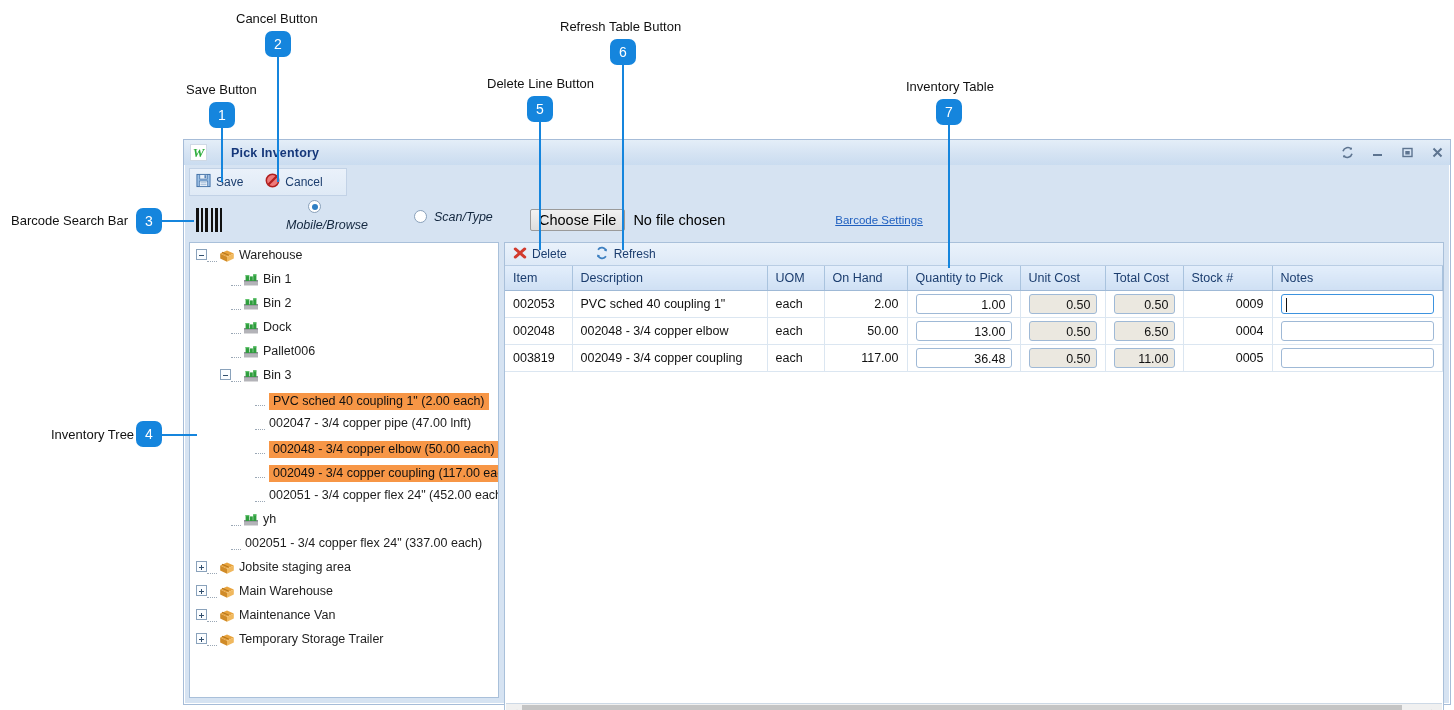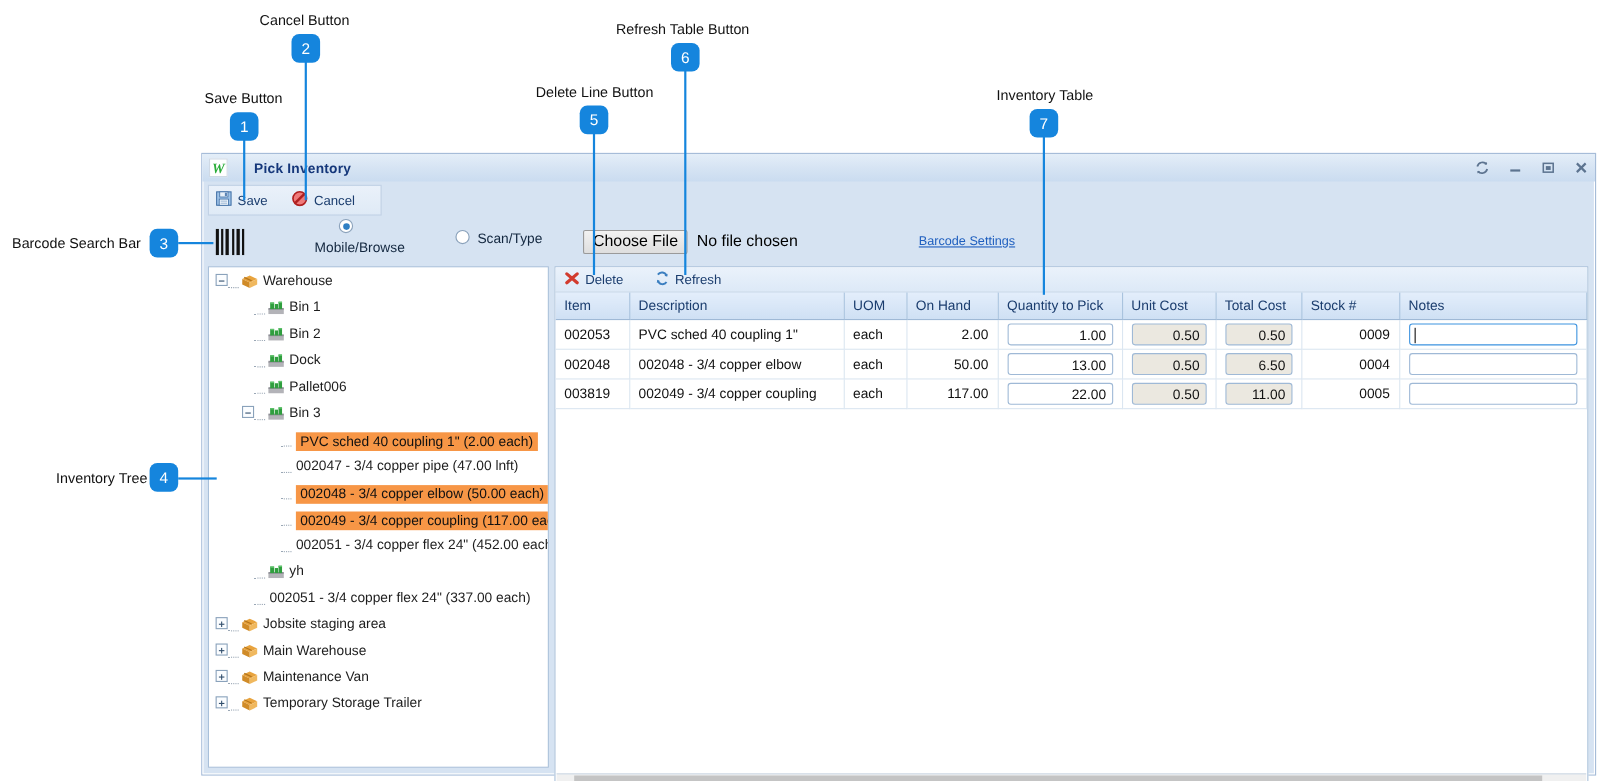--- a/index.html
+++ b/index.html
@@ -108,21 +108,21 @@
   .barcode-row {
     position: absolute; left: 5px; top: 62px;
     width: 1255px; height: 36px;
     display: flex; align-items: center;
   }
   .barcode-glyph {
     width: 28px; height: 24px;
     margin-left: 7px;
     display: block;
   }
-  .radiogrp { position: relative; margin-left: 22px; width: 258px; height: 36px; }
+  .radiogrp { position: relative; margin-left: 22px; width: 258px; height: 36px; font-style: italic; }
   .radio-item { position: absolute; }
   .radio-dot {
     width: 13px; height: 13px; border-radius: 50%;
     background: radial-gradient(circle at 50% 45%, #ffffff 0 30%, #ffffff 30%);
     border: 1px solid #8ba2bb;
     box-sizing: border-box;
     display: inline-block;
     position: relative;
   }
   .radio-dot.sel::after {
@@ -713,21 +713,21 @@
               <td class="pad0">
                 <div class="cellbox notes"></div>
               </td>
             </tr>
             <tr>
               <td>003819</td>
               <td>002049 - 3/4 copper coupling</td>
               <td>each</td>
               <td class="num">117.00</td>
               <td class="pad0">
-                <div class="cellbox ">22.00</div>
+                <div class="cellbox ">36.48</div>
               </td>
               <td class="pad0">
                 <div class="cellbox ro">0.50</div>
               </td>
               <td class="pad0">
                 <div class="cellbox ro">11.00</div>
               </td>
               <td class="num">0005</td>
               <td class="pad0">
                 <div class="cellbox notes"></div>

